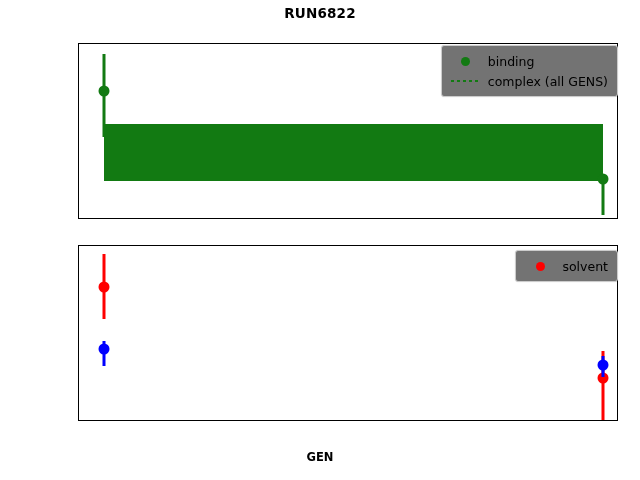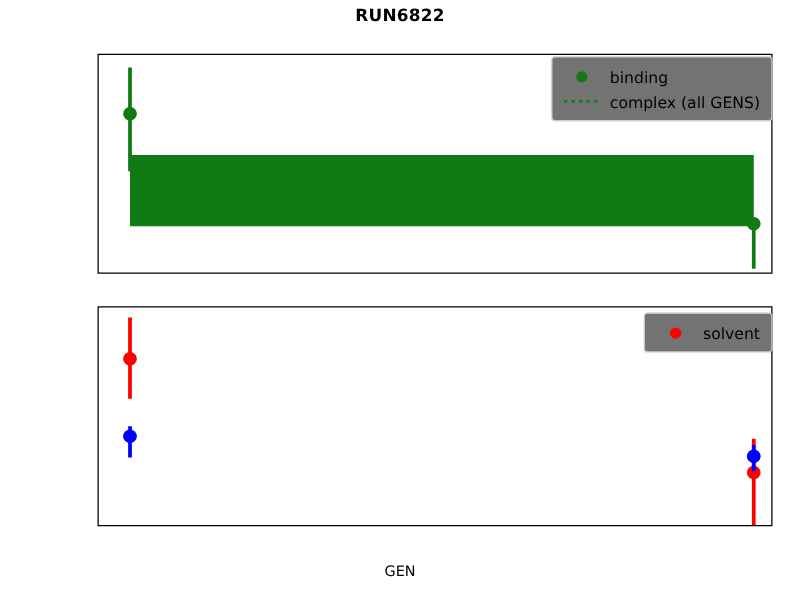--- a/index.html
+++ b/index.html
@@ -24,21 +24,21 @@
 
   
   #panel-top{left:78px;top:43px;width:540px;height:176px;}
   #panel-bottom{left:78px;top:245px;width:540px;height:176px;}
 
   
   .ytick{position:absolute;left:-5px;width:5px;height:0;border-top:1.6px solid #000;}
   .xtick{position:absolute;top:100%;height:5px;width:0;border-left:1.6px solid #000;}
   .xlabel{
     position:absolute;left:0;width:640px;top:450px;
-    text-align:center;font-size:11.5px;font-weight:normal;color:#000;
+    text-align:center;font-size:11.5px;font-weight:bold;color:#000;
   }
 
   
   .band{position:absolute;background:#127a12;}
   .errbar{position:absolute;width:3px;background:#127a12;transform:translateX(-50%);}
   .errbar.blue{background:#0000ff;}
   .errbar.red{background:#ff0000;}
   .pt{
     position:absolute;width:11px;height:11px;border-radius:50%;
     background:#127a12;transform:translate(-50%,-50%);

